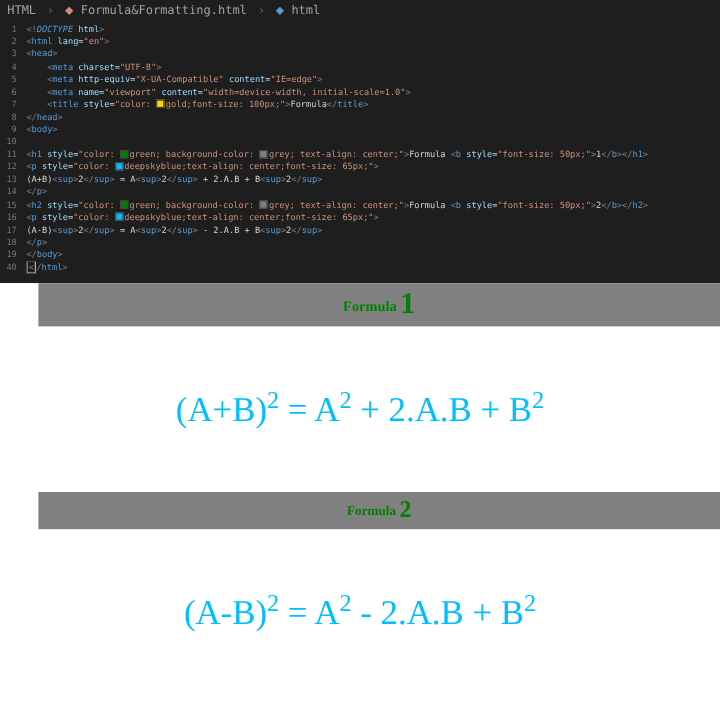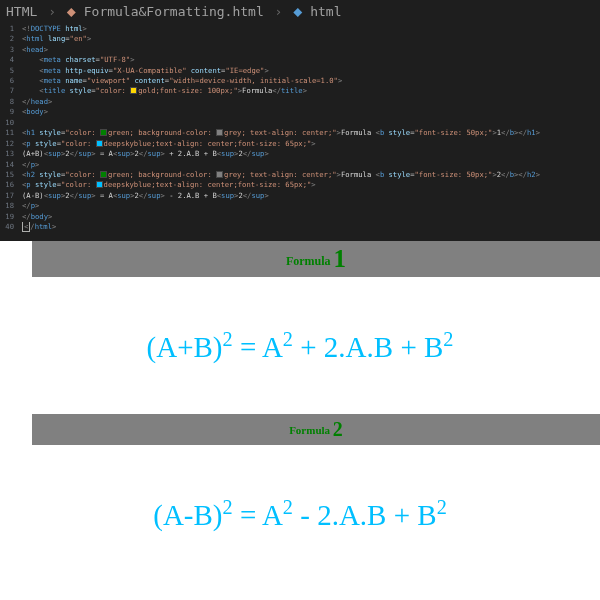--- a/index.html
+++ b/index.html
@@ -13,40 +13,40 @@
 .editor {
   background: #1e1e1e;
   color: #d4d4d4;
   font-size: 7.2px;
   line-height: 1.45;
   padding: 0 0 6px 0;
 }
 .breadcrumb {
   color: #a0a0a0;
   padding: 3px 6px 2px 6px;
-  font-size: 13px;
+  font-size: 10px;
 }
 .breadcrumb .sep { color: #666; margin: 0 3px; }
 .code-lines { padding: 0 0 2px 0; }
 .line { display: flex; white-space: pre; }
 .gutter {
   width: 22px;
   text-align: right;
   color: #6e7681;
   padding-right: 8px;
   flex-shrink: 0;
   user-select: none;
 }
 .code { flex: 1; overflow: hidden; }
 .tag { color: #569cd6; }
 .bracket { color: #808080; }
 .attr { color: #9cdcfe; }
 .str { color: #ce9178; }
 .txt { color: #d4d4d4; }
-.doctype { color: #569cd6; }
+.doctype { color: #569cd6; font-style: italic; }
 .swatch {
   display: inline-block;
   width: 7px;
   height: 7px;
   border: 0.5px solid #454545;
   vertical-align: -1px;
   margin-right: 1px;
 }
 .sw-gold { background: #ffd700; }
 .sw-green { background: #008000; }

